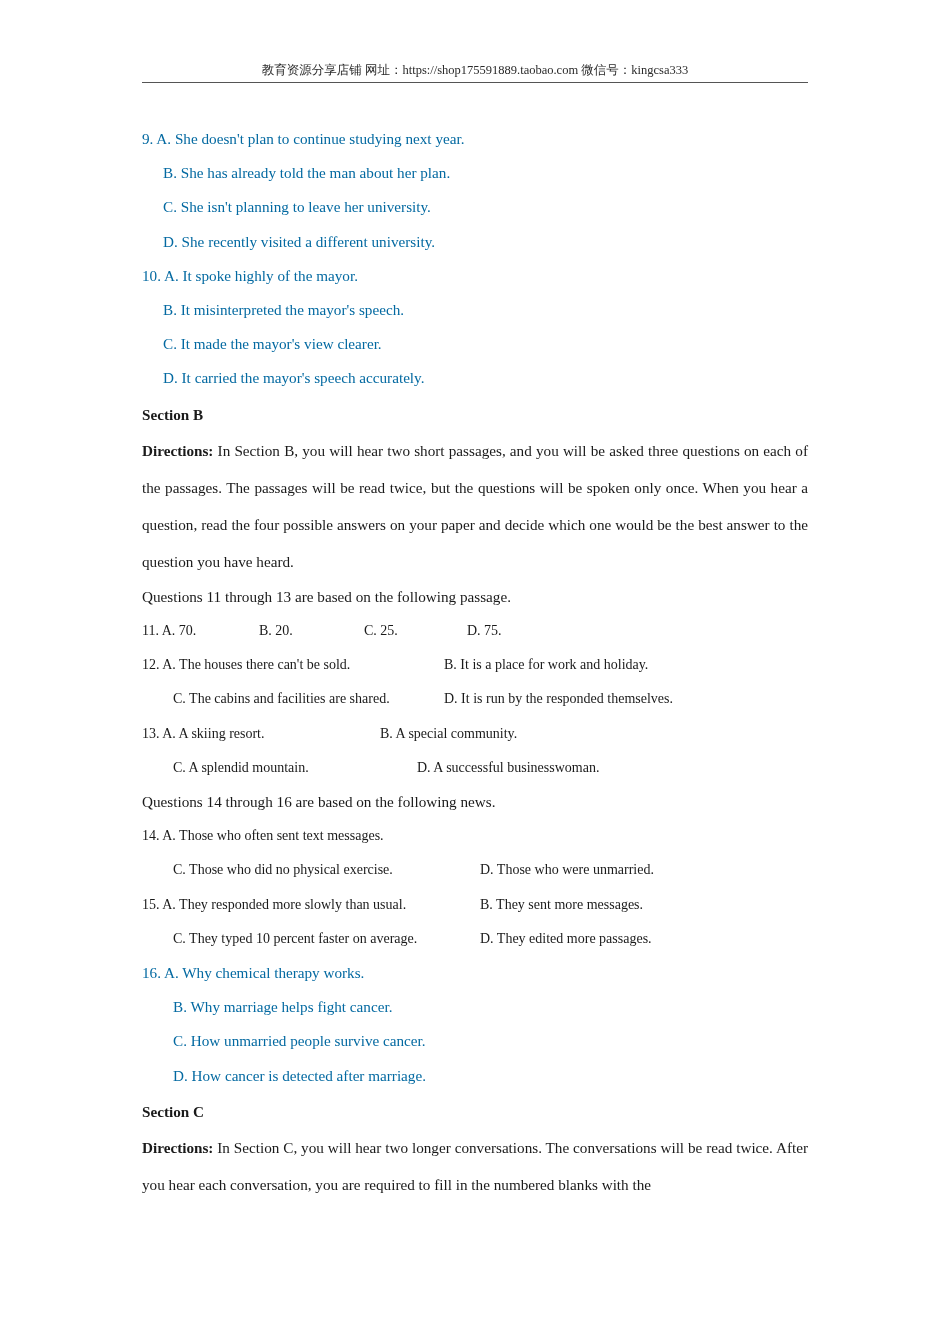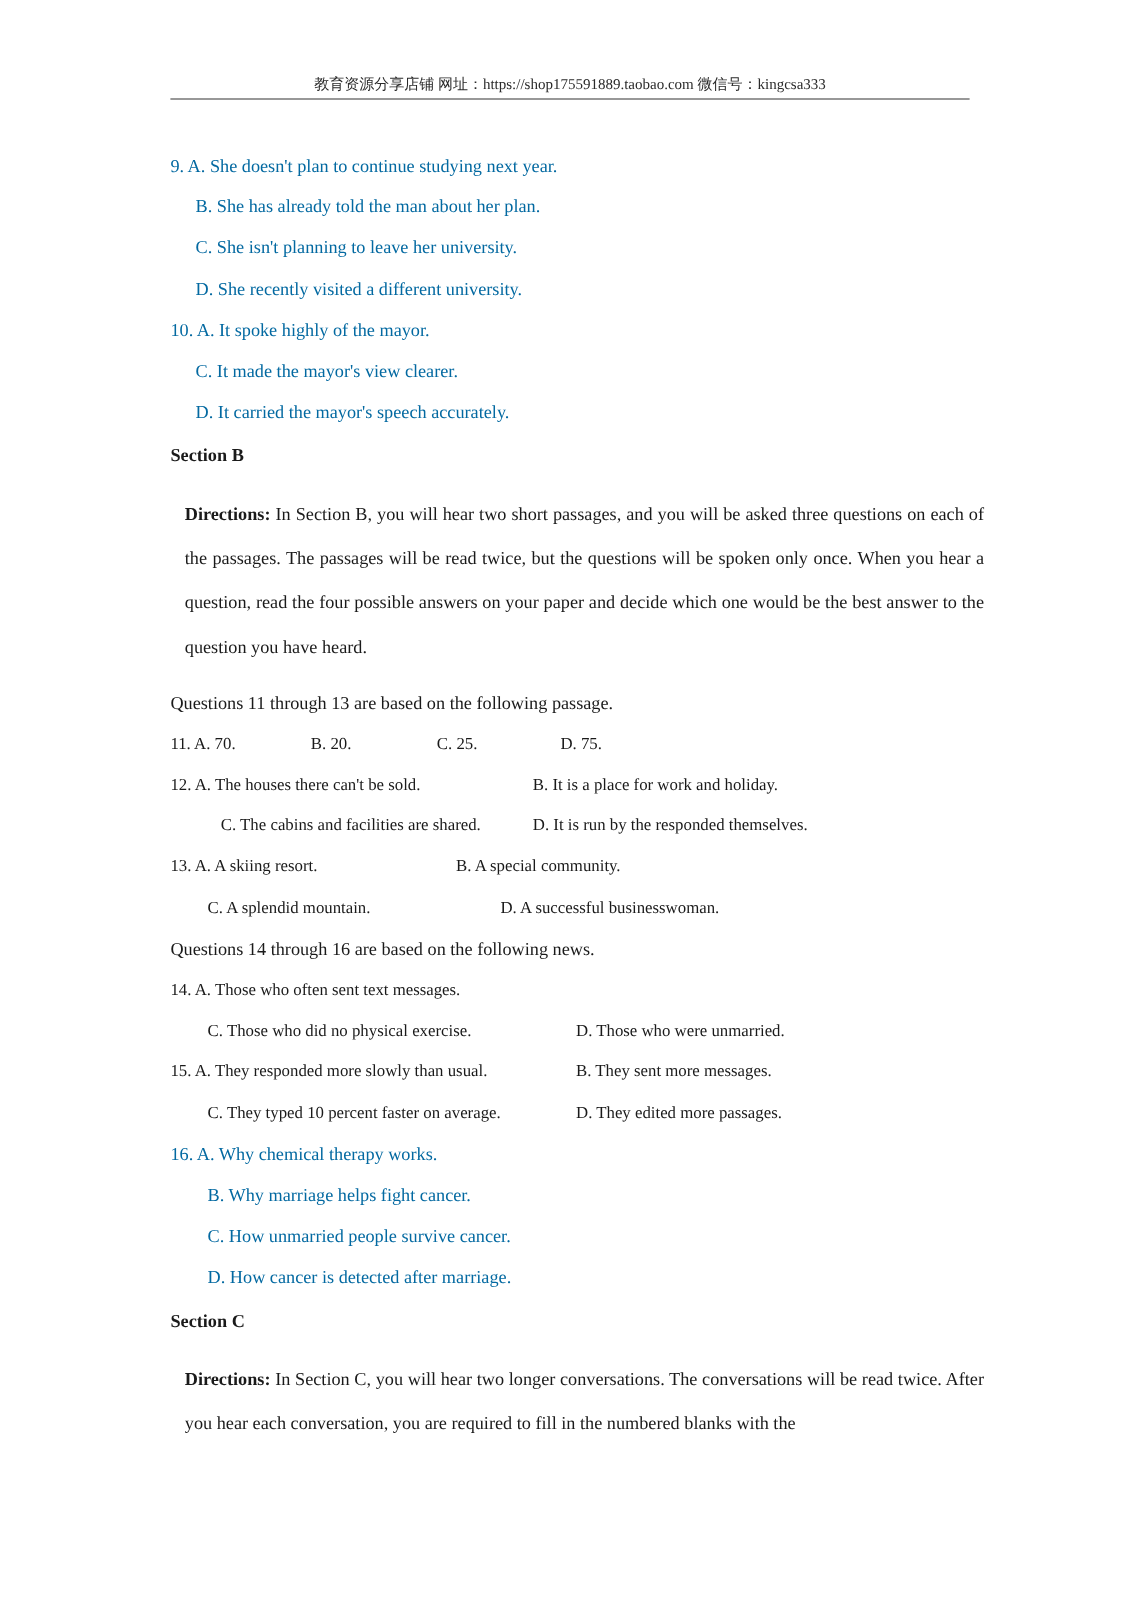--- a/index.html
+++ b/index.html
@@ -78,21 +78,21 @@
     font-weight: bold;
     margin-top: 2px;
   }
 
   .directions {
     font-size: 15.2px;
     line-height: 37px;
     text-align: justify;
     text-justify: inter-word;
     width: 666px;
-    margin: 12px;
+    margin: 0;
   }
   .directions b { font-weight: bold; }
 
   .passage-note {
     font-size: 15.2px;
     line-height: 34.2px;
     white-space: nowrap;
   }
 </style>
 </head>
@@ -106,41 +106,42 @@
   </div>
 
   <div class="content">
 
     <div class="opt-line indent-a">9. A. She doesn't plan to continue studying next year.</div>
     <div class="opt-line indent-b">B. She has already told the man about her plan.</div>
     <div class="opt-line indent-b">C. She isn't planning to leave her university.</div>
     <div class="opt-line indent-b">D. She recently visited a different university.</div>
 
     <div class="opt-line indent-a">10. A. It spoke highly of the mayor.</div>
+    <div class="opt-line indent-b">B. It misinterpreted the mayor's speech.</div>
     <div class="opt-line indent-b">C. It made the mayor's view clearer.</div>
     <div class="opt-line indent-b">D. It carried the mayor's speech accurately.</div>
 
     <div class="section-head">Section B</div>
     <p class="directions"><b>Directions:</b><span> In Section B, you will hear two short passages, and you will be asked three questions on each of the passages. The passages will be read twice, but the questions will be spoken only once. When you hear a question, read the four possible answers on your paper and decide which one would be the best answer to the question you have heard.</span></p>
 
     <div class="passage-note">Questions 11 through 13 are based on the following passage.</div>
 
     <div class="colrow">
       <span class="col" style="left:0px;">11. A. 70.</span>
       <span class="col" style="left:117px;">B. 20.</span>
       <span class="col" style="left:222px;">C. 25.</span>
       <span class="col" style="left:325px;">D. 75.</span>
     </div>
 
     <div class="colrow">
       <span class="col" style="left:0px;">12. A. The houses there can't be sold.</span>
       <span class="col" style="left:302px;">B. It is a place for work and holiday.</span>
     </div>
     <div class="colrow">
-      <span class="col" style="left:42px;text-align:center;">C. The cabins and facilities are shared.</span>
+      <span class="col" style="left:31px;text-align:center;">C. The cabins and facilities are shared.</span>
       <span class="col" style="left:302px;">D. It is run by the responded themselves.</span>
     </div>
 
     <div class="colrow">
       <span class="col" style="left:0px;">13. A. A skiing resort.</span>
       <span class="col" style="left:238px;">B. A special community.</span>
     </div>
     <div class="colrow">
       <span class="col" style="left:31px;">C. A splendid mountain.</span>
       <span class="col" style="left:275px;">D. A successful businesswoman.</span>

